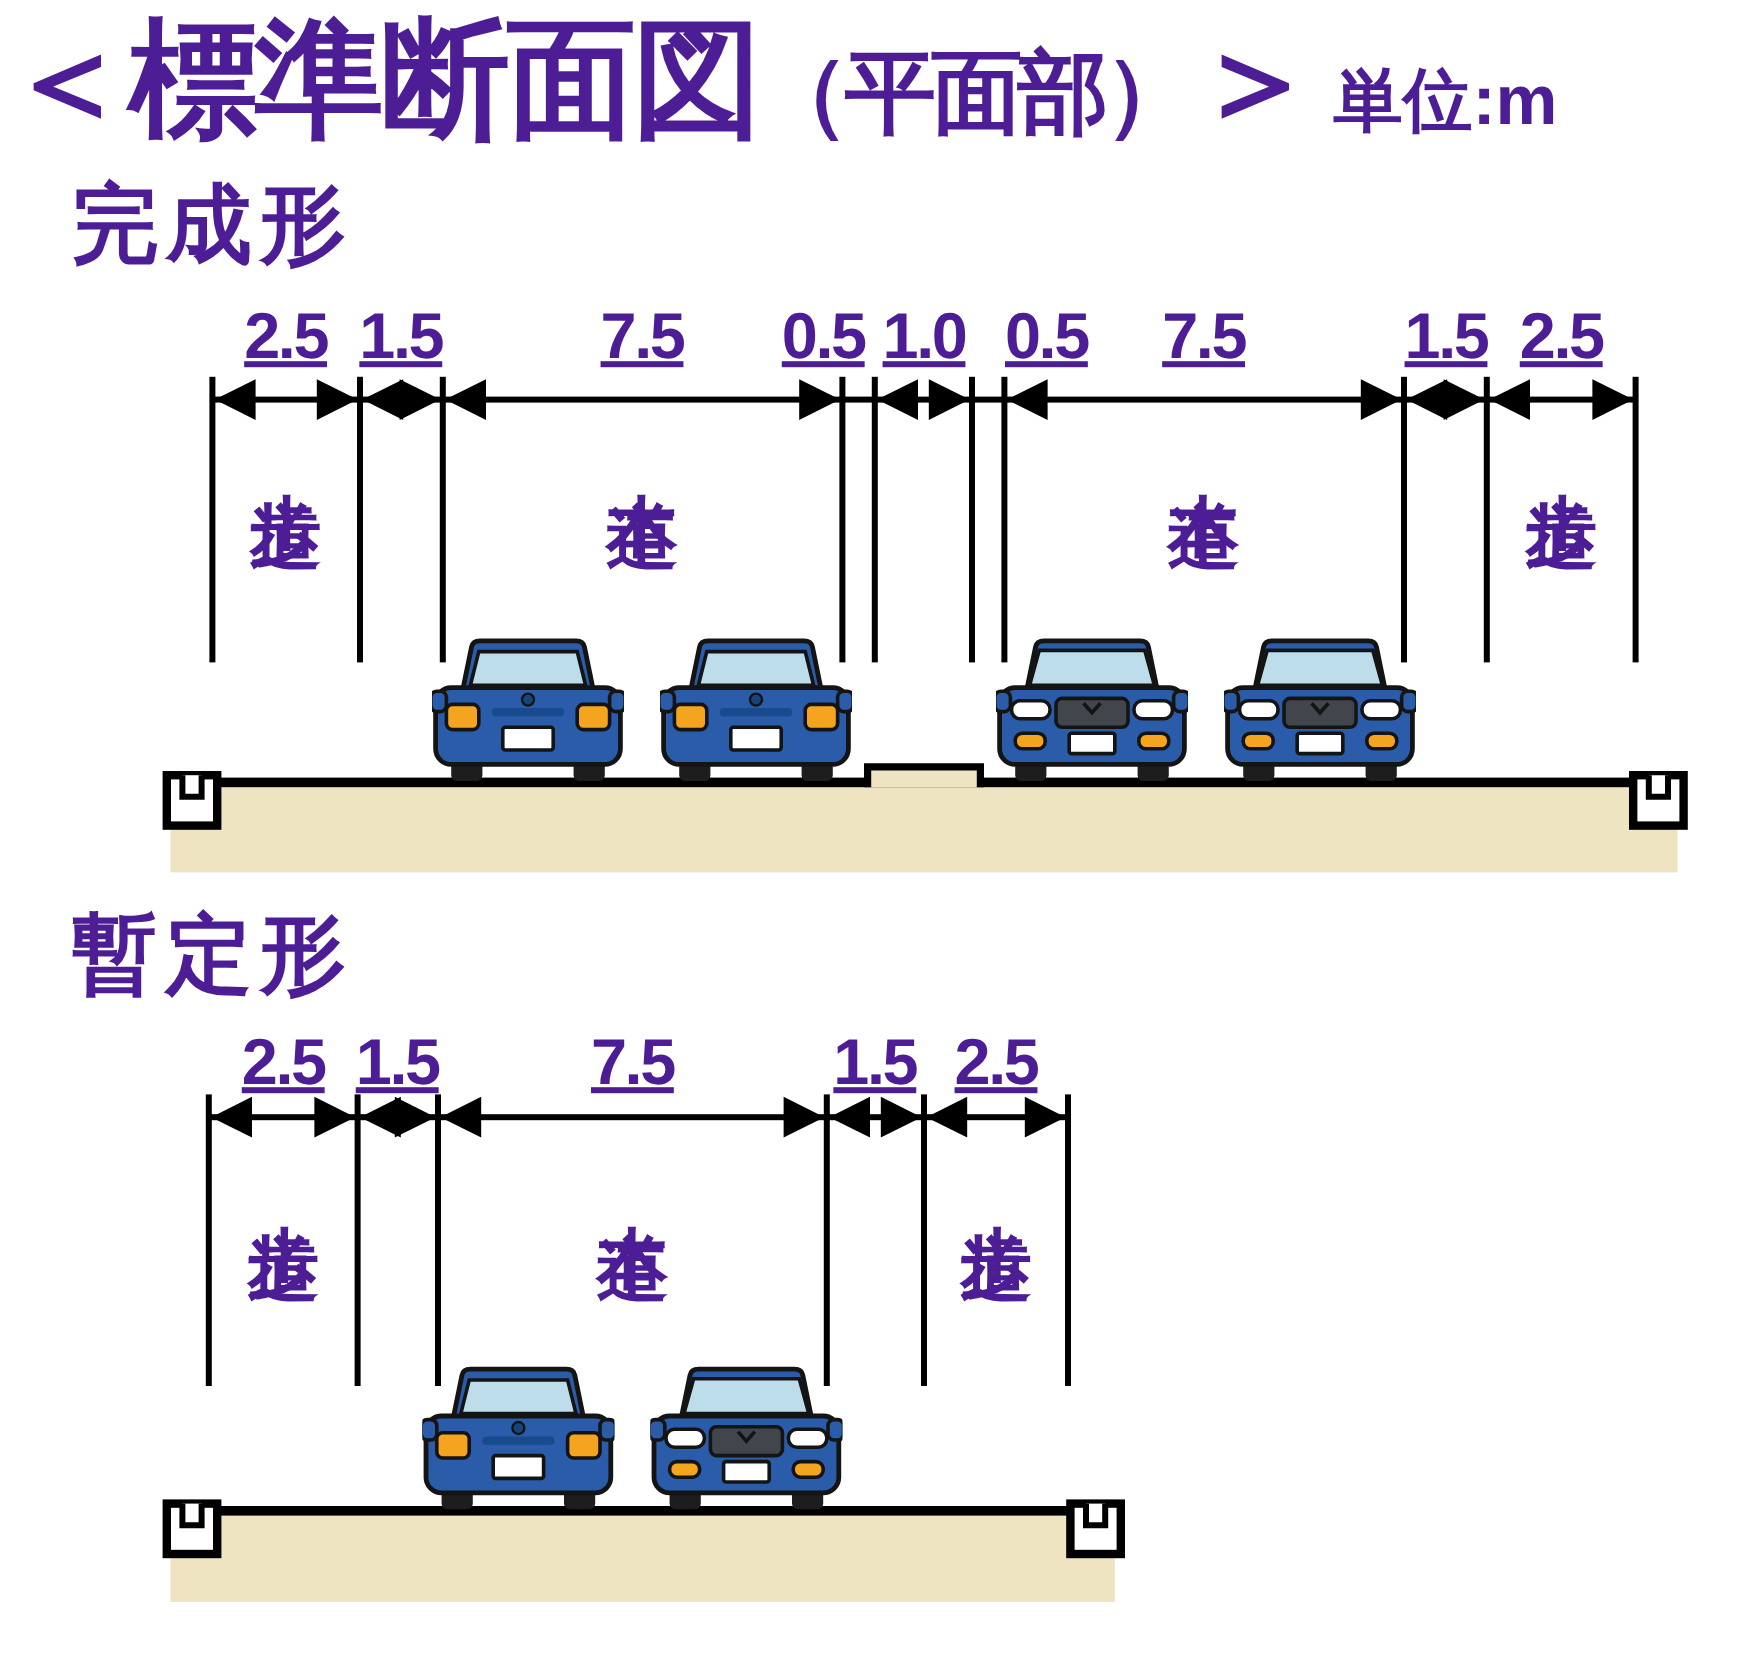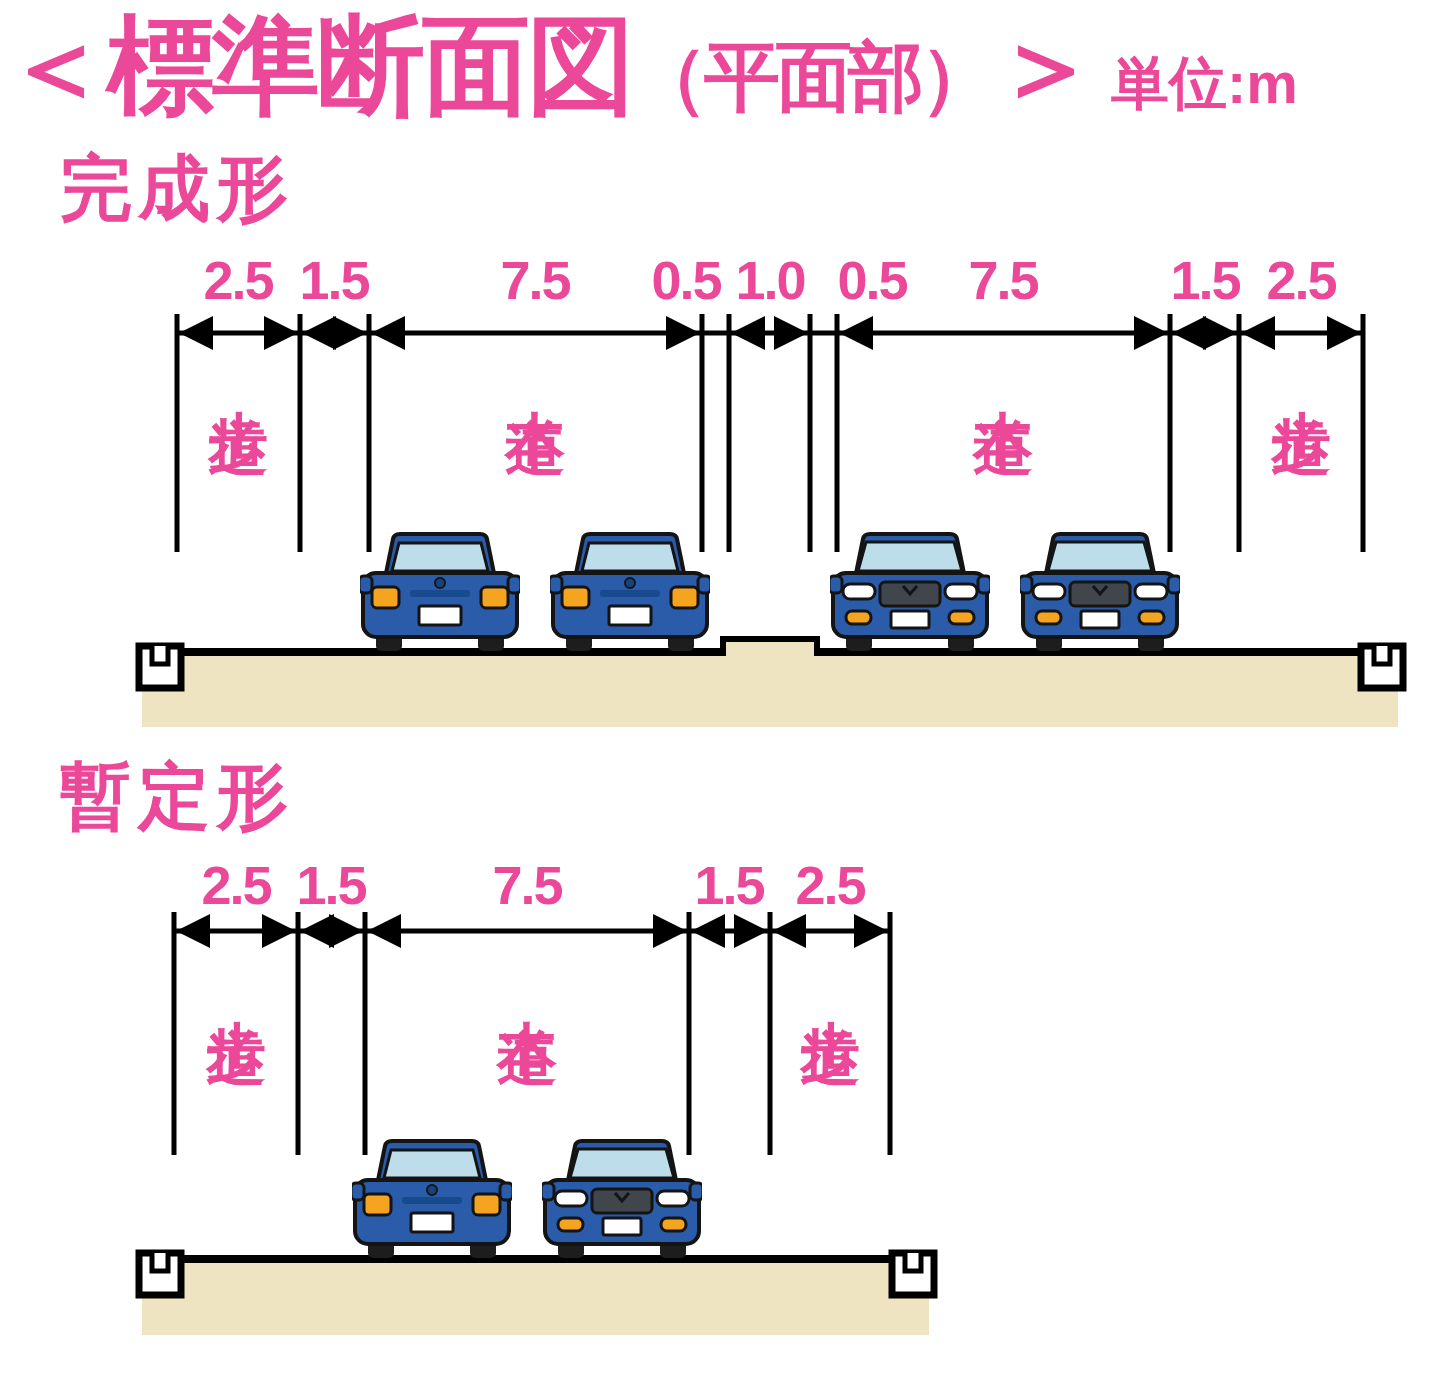--- a/index.html
+++ b/index.html
@@ -2,38 +2,38 @@
 <html style="--ground: #efe4c2; --car-body: #2a5caa; --car-window: #bcdde9; --car-accent: #f5a41f; --ink: #000000;"><head>
 <meta charset="utf-8">
 <style>
   html,body{margin:0;padding:0;background:#ffffff;}
   :root{
     --ground:#efe4c2; --car-body:#2a5caa; --car-window:#bcdde9;
     --car-accent:#f5a41f; --ink:#000000;
   }
   .canvas{
     position:relative;width:1452px;height:1378px;background:#fff;overflow:hidden;
-    font-family:"Liberation Sans","DejaVu Sans",sans-serif;color:#ec4899;
+    font-family:"Liberation Sans","DejaVu Sans",sans-serif;color:#4c1d95;
   }
   #diagram-svg{position:absolute;left:0;top:0;}
   #labels-layer{position:absolute;left:0;top:0;width:1452px;height:1378px;}
   .title-row{
     position:absolute;left:2px;top:4px;white-space:nowrap;font-weight:bold;line-height:1.15;
   }
   .t-big{font-size:108px;letter-spacing:-3px;}
   .t-mid{font-size:76px;letter-spacing:-4px;}
   .t-unit{font-size:58px;margin-left:14px;letter-spacing:0;}
   .sec-heading{
     position:absolute;left:60px;font-size:72px;font-weight:bold;line-height:1;letter-spacing:6px;
   }
   .sec-heading.s1{top:152px;}
   .sec-heading.s2{top:760px;}
   .dim-label{
     position:absolute;transform:translateX(-50%);font-size:54px;font-weight:bold;
-    line-height:1;letter-spacing:-2px;white-space:nowrap;
+    line-height:1;letter-spacing:-2px;white-space:nowrap;text-decoration:underline;
   }
   .lane-label{
     position:absolute;transform:translateX(-50%);writing-mode:vertical-rl;text-orientation:upright;
     font-size:60px;font-weight:bold;line-height:1;letter-spacing:8px;
   }
 </style>
 </head>
 <body>
 
 <div class="canvas">

